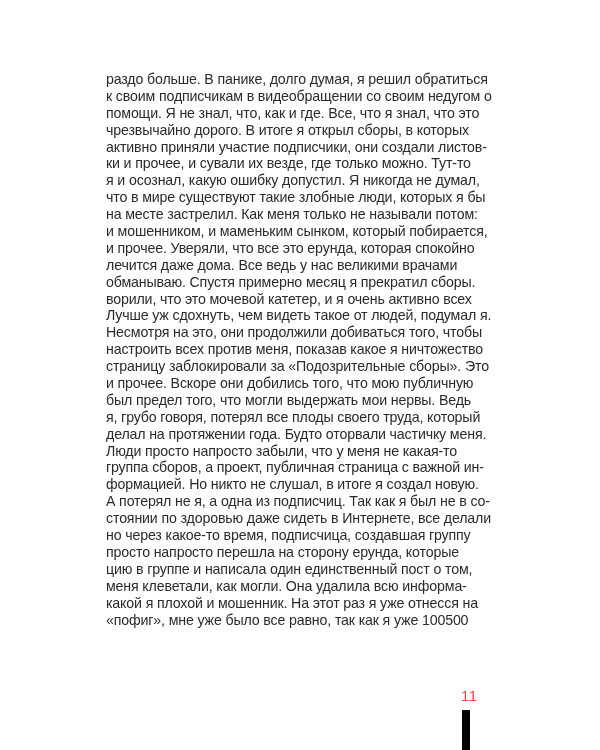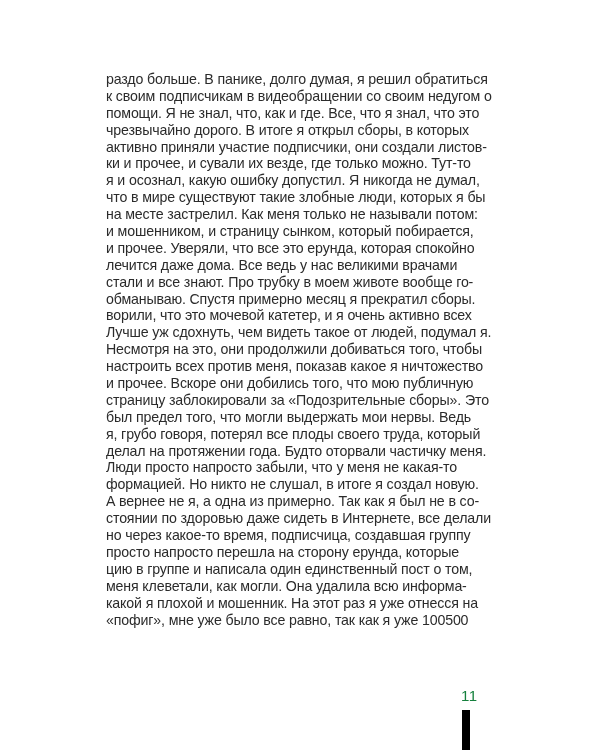--- a/index.html
+++ b/index.html
@@ -34,21 +34,21 @@
       display: block;
       white-space: nowrap;
       height: 16.9px;
     }
     .page-number {
       position: absolute;
       left: 461px;
       top: 687px;
       font-family: "Liberation Sans", sans-serif;
       font-size: 15px;
-      color: #15803d;
+      color: #ef4444;
       letter-spacing: 0.5px;
     }
     .page-marker {
       position: absolute;
       left: 462px;
       top: 710px;
       width: 8px;
       height: 40px;
       background: #000000;
     }
@@ -60,37 +60,37 @@
   <div class="body-text">
     <span class="line">раздо больше. В панике, долго думая, я решил обратиться</span>
     <span class="line">к своим подписчикам в видеобращении со своим недугом о</span>
     <span class="line">помощи. Я не знал, что, как и где. Все, что я знал, что это</span>
     <span class="line">чрезвычайно дорого. В итоге я открыл сборы, в которых</span>
     <span class="line">активно приняли участие подписчики, они создали листов-</span>
     <span class="line">ки и прочее, и сували их везде, где только можно. Тут-то</span>
     <span class="line">я и осознал, какую ошибку допустил. Я никогда не думал,</span>
     <span class="line">что в мире существуют такие злобные люди, которых я бы</span>
     <span class="line">на месте застрелил. Как меня только не называли потом:</span>
-    <span class="line">и мошенником, и страницу сынком, который побирается,</span>
+    <span class="line">и мошенником, и маменьким сынком, который побирается,</span>
     <span class="line">и прочее. Уверяли, что все это ерунда, которая спокойно</span>
     <span class="line">лечится даже дома. Все ведь у нас великими врачами</span>
-    <span class="line">стали и все знают. Про трубку в моем животе вообще го-</span>
     <span class="line">обманываю. Спустя примерно месяц я прекратил сборы.</span>
     <span class="line">ворили, что это мочевой катетер, и я очень активно всех</span>
     <span class="line">Лучше уж сдохнуть, чем видеть такое от людей, подумал я.</span>
     <span class="line">Несмотря на это, они продолжили добиваться того, чтобы</span>
     <span class="line">настроить всех против меня, показав какое я ничтожество</span>
+    <span class="line">страницу заблокировали за «Подозрительные сборы». Это</span>
     <span class="line">и прочее. Вскоре они добились того, что мою публичную</span>
-    <span class="line">страницу заблокировали за «Подозрительные сборы». Это</span>
     <span class="line">был предел того, что могли выдержать мои нервы. Ведь</span>
     <span class="line">я, грубо говоря, потерял все плоды своего труда, который</span>
     <span class="line">делал на протяжении года. Будто оторвали частичку меня.</span>
     <span class="line">Люди просто напросто забыли, что у меня не какая-то</span>
+    <span class="line">группа сборов, а проект, публичная страница с важной ин-</span>
     <span class="line">формацией. Но никто не слушал, в итоге я создал новую.</span>
-    <span class="line">А вернее не я, а одна из примерно. Так как я был не в со-</span>
+    <span class="line">А потерял не я, а одна из подписчиц. Так как я был не в со-</span>
     <span class="line">стоянии по здоровью даже сидеть в Интернете, все делали</span>
     <span class="line">но через какое-то время, подписчица, создавшая группу</span>
     <span class="line">просто напросто перешла на сторону ерунда, которые</span>
     <span class="line">цию в группе и написала один единственный пост о том,</span>
     <span class="line">меня клеветали, как могли. Она удалила всю информа-</span>
     <span class="line">какой я плохой и мошенник. На этот раз я уже отнесся на</span>
     <span class="line">«пофиг», мне уже было все равно, так как я уже 100500</span>
   </div>
 
   <div class="page-number">11</div>

